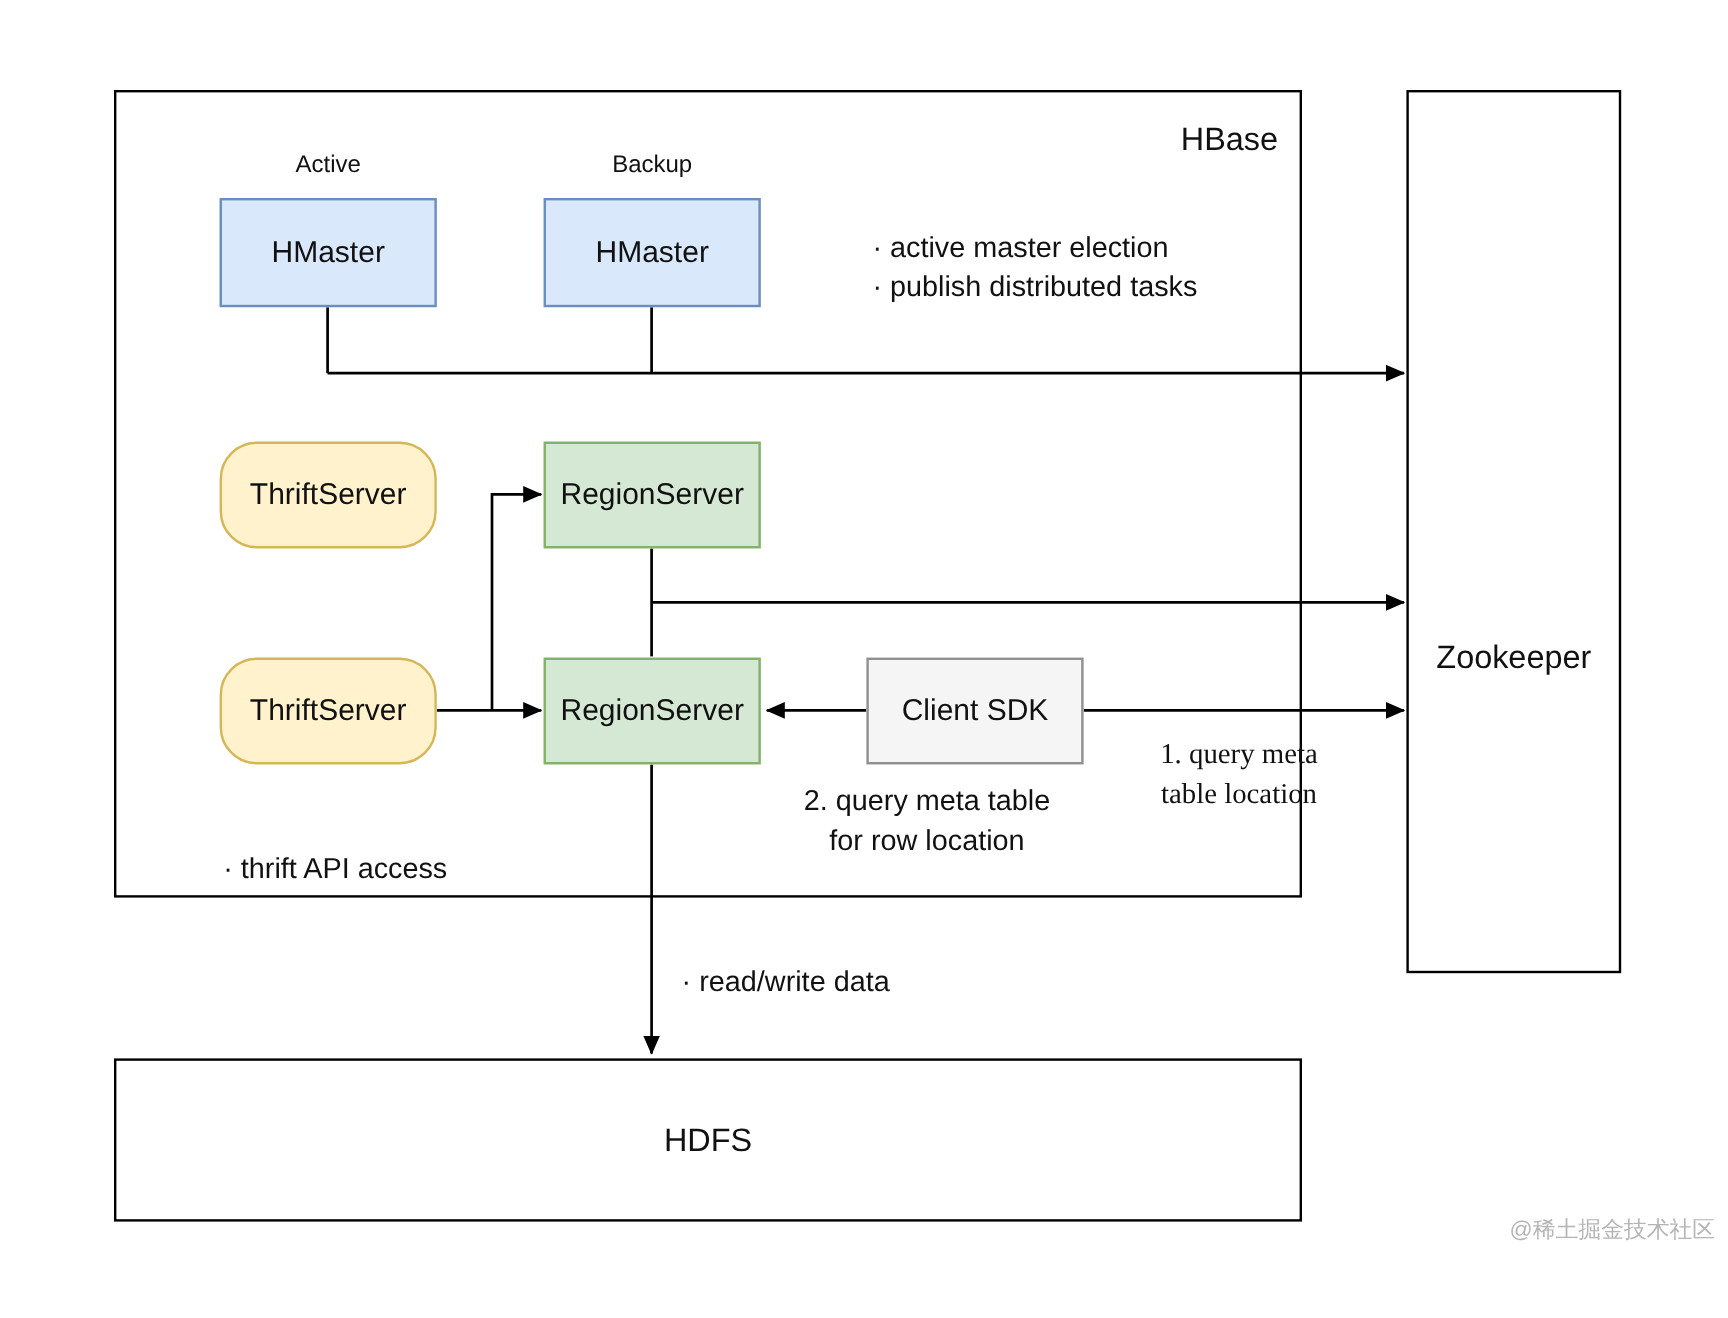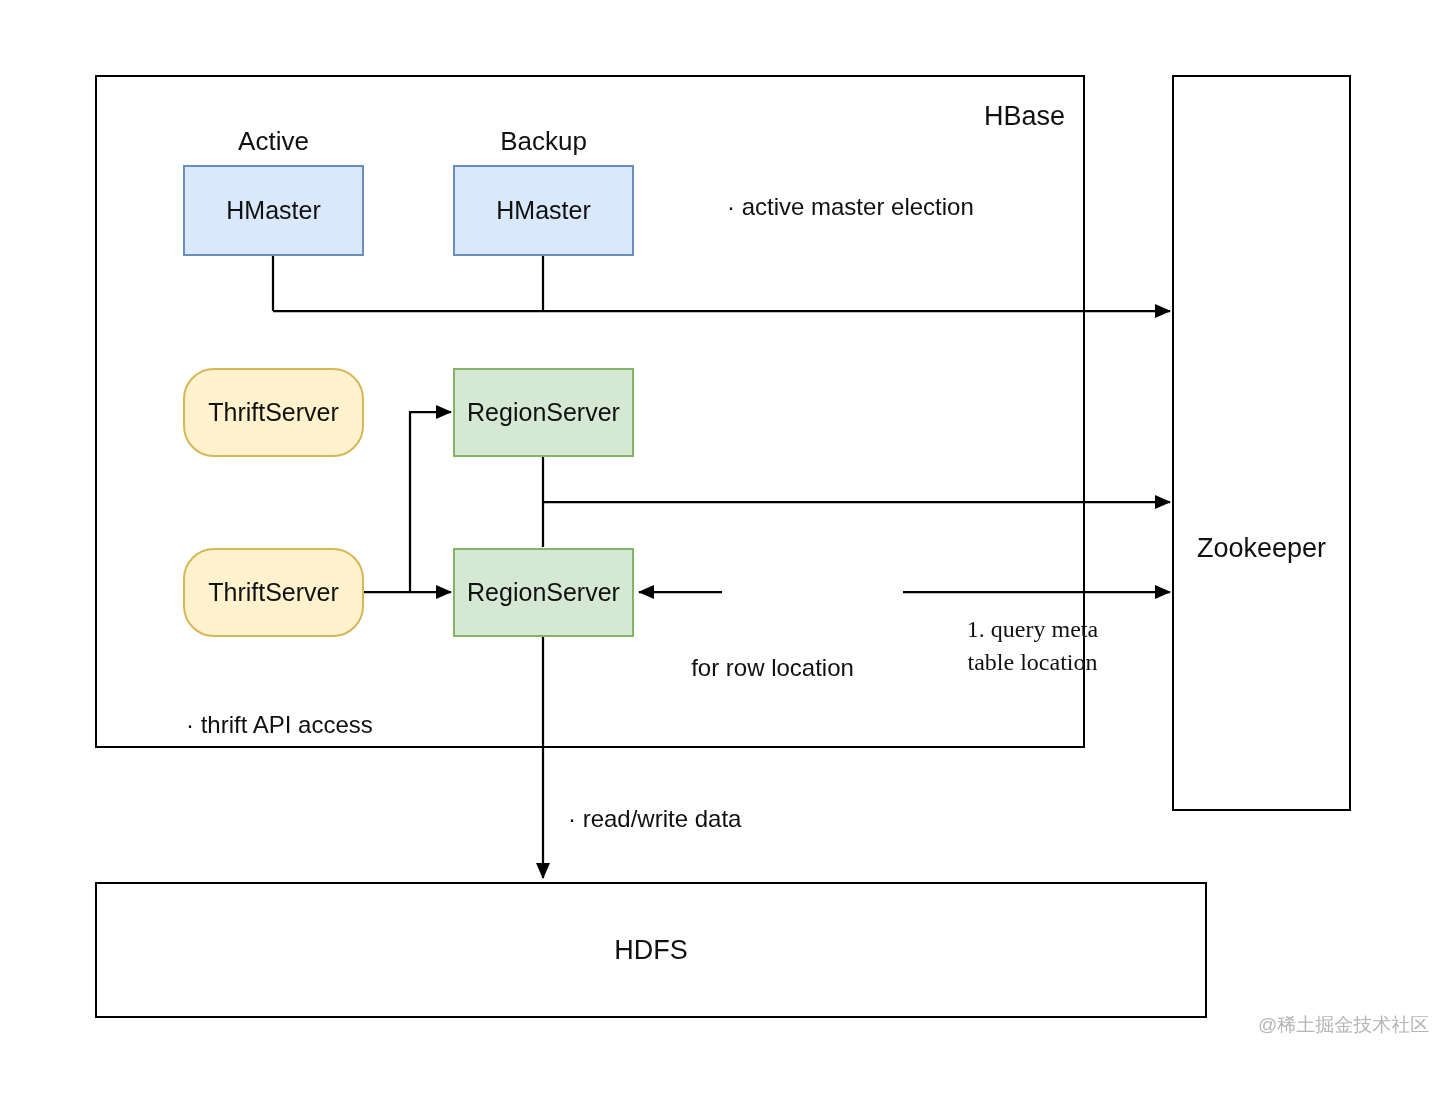--- a/index.html
+++ b/index.html
@@ -22,29 +22,29 @@
   .edge { stroke:var(--line); stroke-width:2.25px; fill:none; }
   .arrowhead { fill:var(--line); }
 
   .node { position:absolute; display:flex; align-items:center; justify-content:center;
           font-size:25px; z-index:3; border:2px solid; white-space:nowrap; }
   .node-blue   { background:var(--blue-fill);   border-color:var(--blue-border); }
   .node-yellow { background:var(--yellow-fill); border-color:var(--yellow-border);border-radius:31px; }
   .node-green  { background:var(--green-fill);  border-color:var(--green-border); }
   .node-gray   { background:var(--gray-fill);   border-color:var(--gray-border); }
 
-  .caption { position:absolute; font-size:26px; text-align:center; z-index:3; white-space:nowrap; }
+  .caption { position:absolute; font-size:20px; text-align:center; z-index:3; white-space:nowrap; }
   .annotation { position:absolute; font-size:24px; line-height:33px; z-index:4; white-space:nowrap; }
   .annotation.centered { text-align:center; }
 
   .hbase-box { left:95px; top:75px; width:990px; height:673px; }
   .hbase-label { right:18px; top:8px;margin-top:16px; }
   .zookeeper-box { left:1172px; top:75px; width:179px; height:736px; }
   .zookeeper-label { left:0; right:0; top:456px; text-align:center; }
-  .hdfs-box { left:95px; top:882px; width:1112px; height:136px;
+  .hdfs-box { left:95px; top:882px; width:990px; height:136px;
               display:flex; align-items:center; justify-content:center; }
 
   .watermark { position:absolute; left:1246px; top:1012px; font-size:19px;
                color:var(--watermark); z-index:5; white-space:nowrap;margin-left:12px; }
 </style>
 </head>
 <body>
 
 <div class="canvas">
 
@@ -83,32 +83,35 @@
 
   <div class="node node-blue" style="left:183px; top:165px; width:181px; height:91px;">HMaster</div>
   <div class="node node-blue" style="left:453px; top:165px; width:181px; height:91px;">HMaster</div>
 
   <div class="node node-yellow" style="left:183px; top:368px; width:181px; height:89px;">ThriftServer</div>
   <div class="node node-yellow" style="left:183px; top:548px; width:181px; height:89px;">ThriftServer</div>
 
   <div class="node node-green" style="left:453px; top:368px; width:181px; height:89px;">RegionServer</div>
   <div class="node node-green" style="left:453px; top:548px; width:181px; height:89px;">RegionServer</div>
 
+  <div class="node node-gray" style="left:722px; top:548px; width:181px; height:89px;">Client SDK</div>
 
   <div class="annotation" style="left:727px; top:190px;">
     <div>· active master election</div>
+    <div>· publish distributed tasks</div>
   </div>
 
 
   <div class="annotation centered" style="left:930px; top:613px; width:205px;font-family:Liberation Serif, serif;">
     <div>1. query meta</div>
     <div>table location</div>
   </div>
 
   <div class="annotation centered" style="left:640px; top:651px; width:265px;">
+    <div>2. query meta table</div>
     <div>for row location</div>
   </div>
 
   <div class="annotation" style="left:186px; top:708px;">· thrift API access</div>
 
   <div class="annotation" style="left:568px; top:802px;">· read/write data</div>
 
   <div class="watermark">@稀土掘金技术社区</div>
 
 </div>

